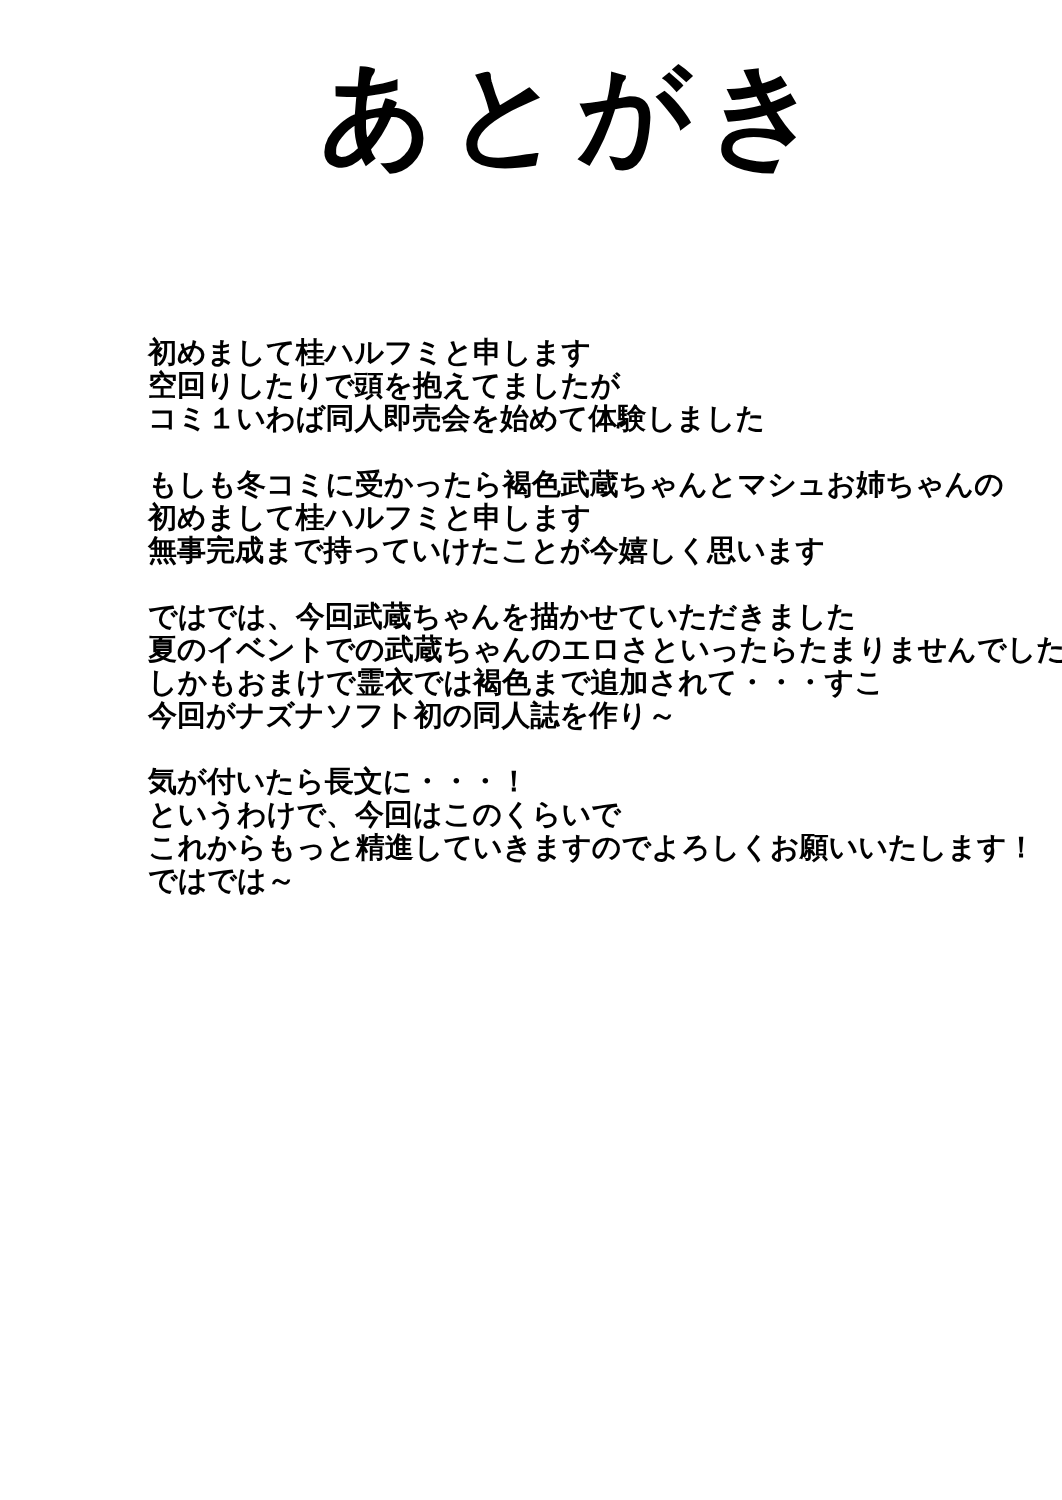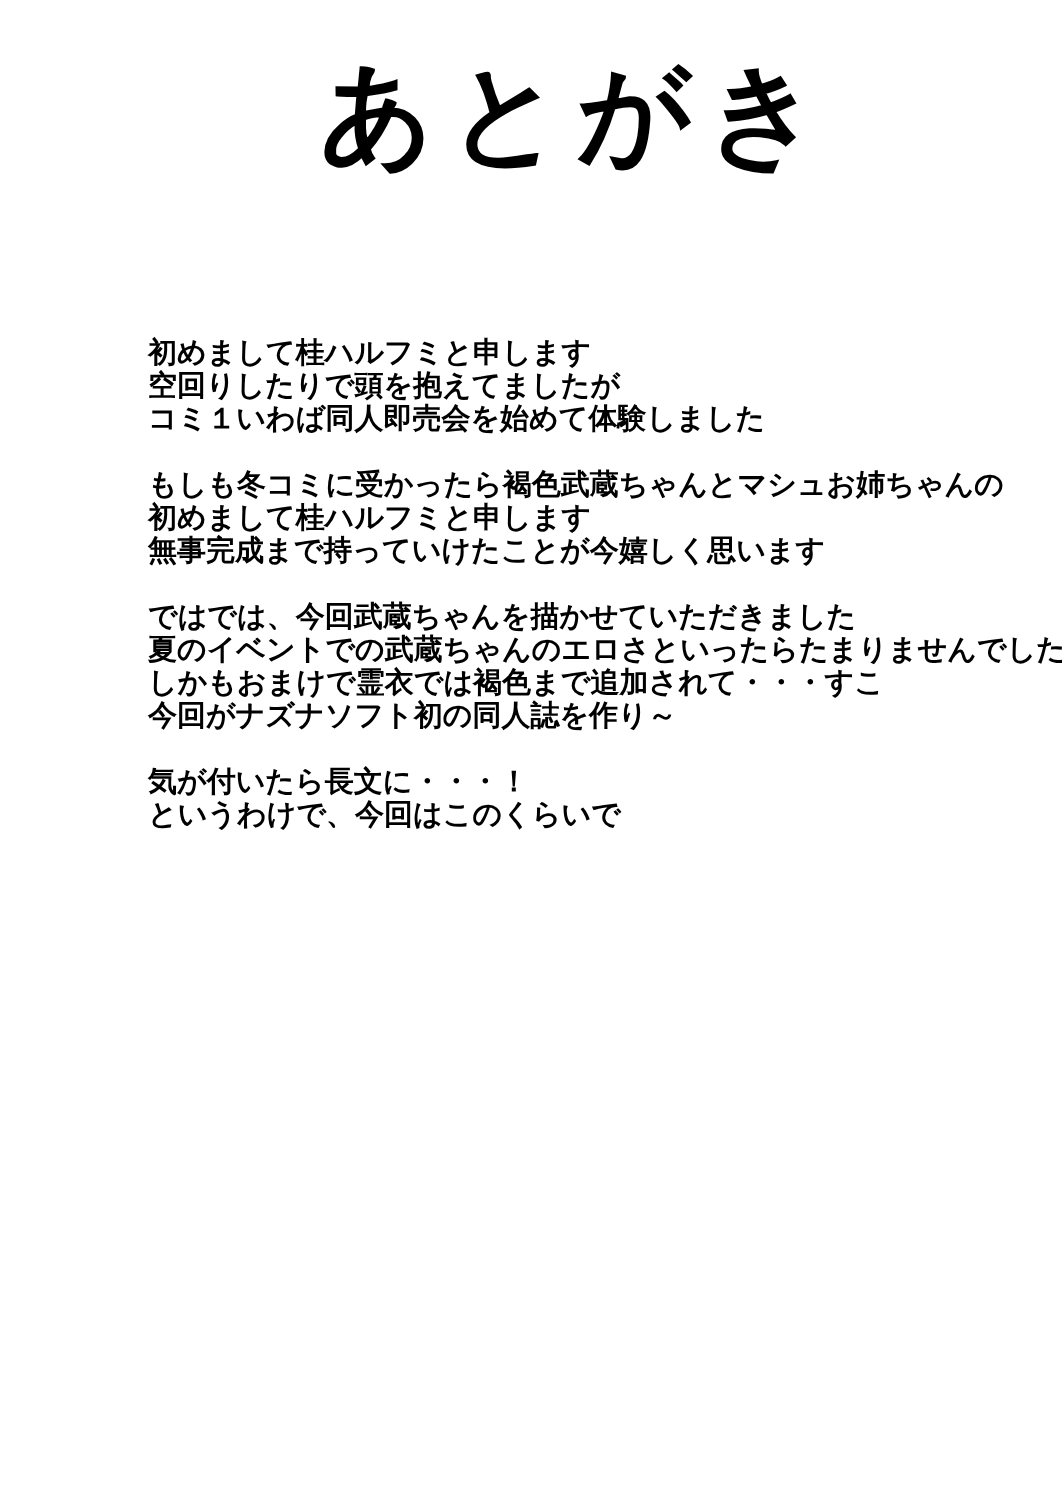--- a/index.html
+++ b/index.html
@@ -71,17 +71,19 @@
     <div class="paragraph">
       <div class="text-line">ではでは、今回武蔵ちゃんを描かせていただきました</div>
       <div class="text-line">夏のイベントでの武蔵ちゃんのエロさといったらたまりませんでした！</div>
       <div class="text-line">しかもおまけで霊衣では褐色まで追加されて・・・すこ</div>
       <div class="text-line">今回がナズナソフト初の同人誌を作り～</div>
     </div>
 
     <div class="paragraph">
       <div class="text-line">気が付いたら長文に・・・！</div>
       <div class="text-line">というわけで、今回はこのくらいで</div>
+      <div class="text-line">これからもっと精進していきますのでよろしくお願いいたします！</div>
+      <div class="text-line">ではでは～</div>
     </div>
 
   </div>
 
 </div>
 
 </body></html>

